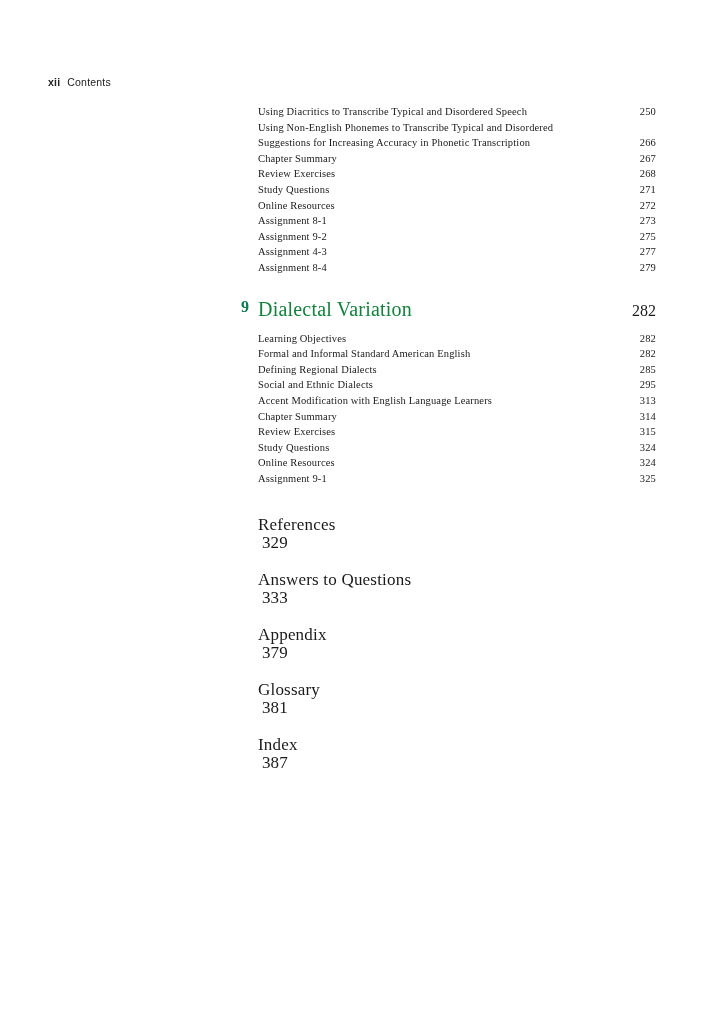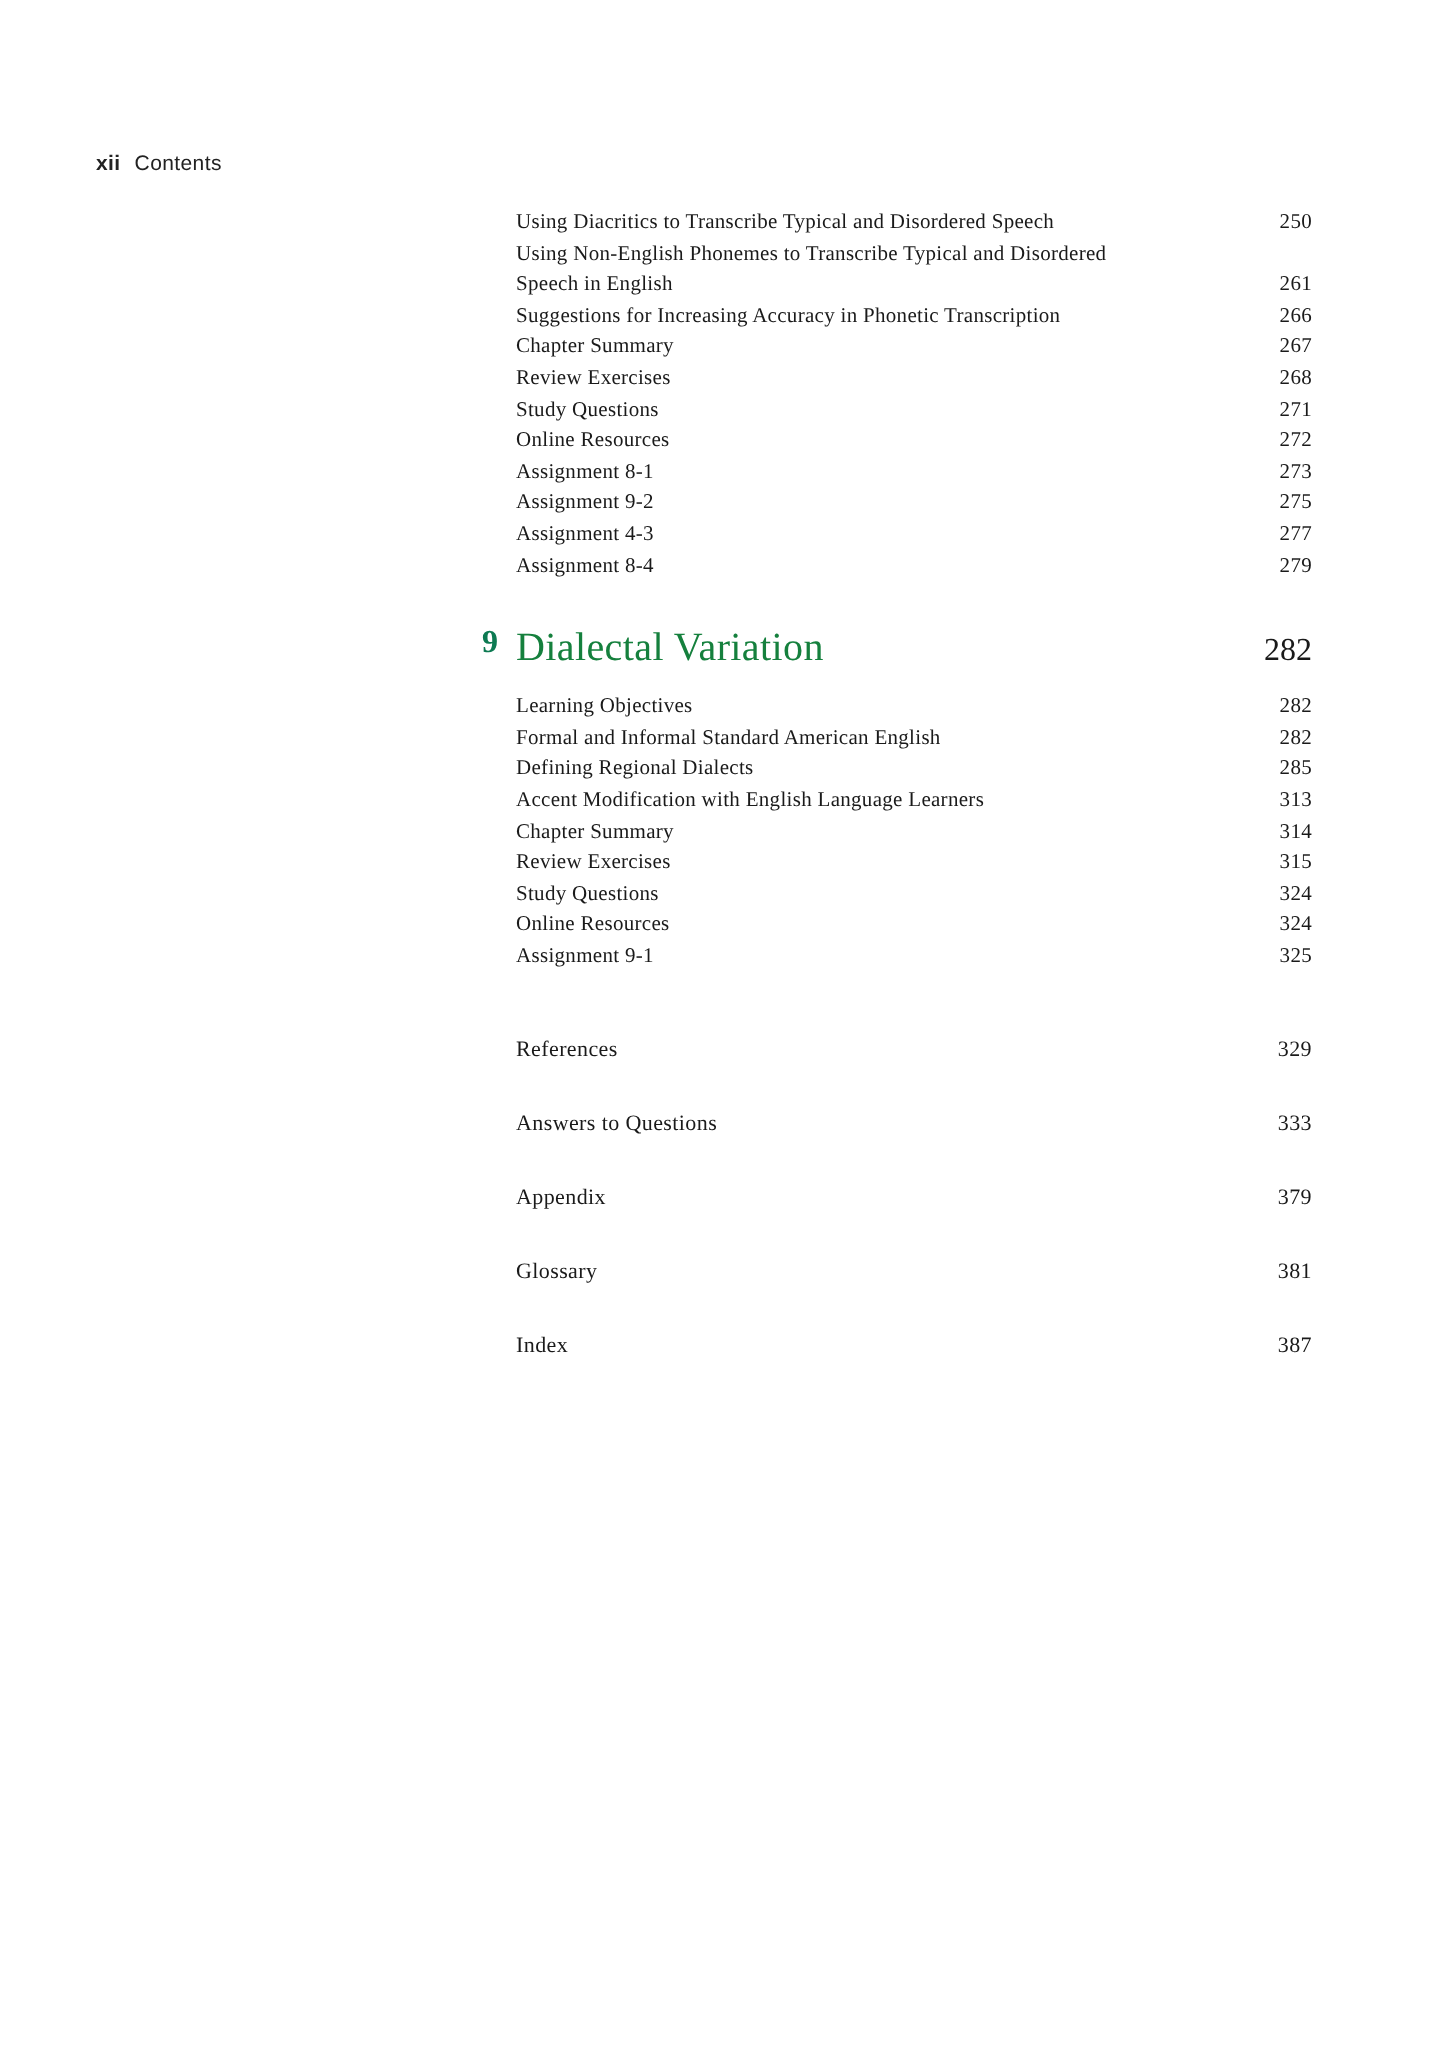--- a/index.html
+++ b/index.html
@@ -114,24 +114,25 @@
     margin-top: 4px;
   }
   
   .backmatter {
     margin-top: 30px;
   }
   .back-entry {
     display: flex;
     align-items: baseline;
     justify-content: space-between;
-    font-size: 11px;
+    font-size: 17px;
     line-height: 18px;
     margin-bottom: 19px;
     letter-spacing: 0.2px;
+    flex-direction: column;
   }
   .back-entry .title {
     flex: 1 1 auto;
   }
   .back-entry .page-no {
     flex: 0 0 auto;
     min-width: 30px;
     text-align: right;
   }
 </style>
@@ -146,24 +147,20 @@
 
   <div class="toc">
 
     <div class="entry">
       <span class="title">Using Diacritics to Transcribe Typical and Disordered Speech</span>
       <span class="page-no">250</span>
     </div>
 
     <div class="entry two-line">
       <span class="line1 title">Using Non-English Phonemes to Transcribe Typical and Disordered</span>
-      <span class="line2">
-        <span class="title">Speech in English</span>
-        <span class="page-no">261</span>
-      </span>
     </div>
 
     <div class="entry">
       <span class="title">Suggestions for Increasing Accuracy in Phonetic Transcription</span>
       <span class="page-no">266</span>
     </div>
     <div class="entry">
       <span class="title">Chapter Summary</span>
       <span class="page-no">267</span>
     </div>
@@ -209,20 +206,24 @@
       </div>
       <div class="entry">
         <span class="title">Formal and Informal Standard American English</span>
         <span class="page-no">282</span>
       </div>
       <div class="entry">
         <span class="title">Defining Regional Dialects</span>
         <span class="page-no">285</span>
       </div>
       <div class="entry">
+        <span class="title">Social and Ethnic Dialects</span>
+        <span class="page-no">295</span>
+      </div>
+      <div class="entry">
         <span class="title">Accent Modification with English Language Learners</span>
         <span class="page-no">313</span>
       </div>
       <div class="entry">
         <span class="title">Chapter Summary</span>
         <span class="page-no">314</span>
       </div>
       <div class="entry">
         <span class="title">Review Exercises</span>
         <span class="page-no">315</span>

